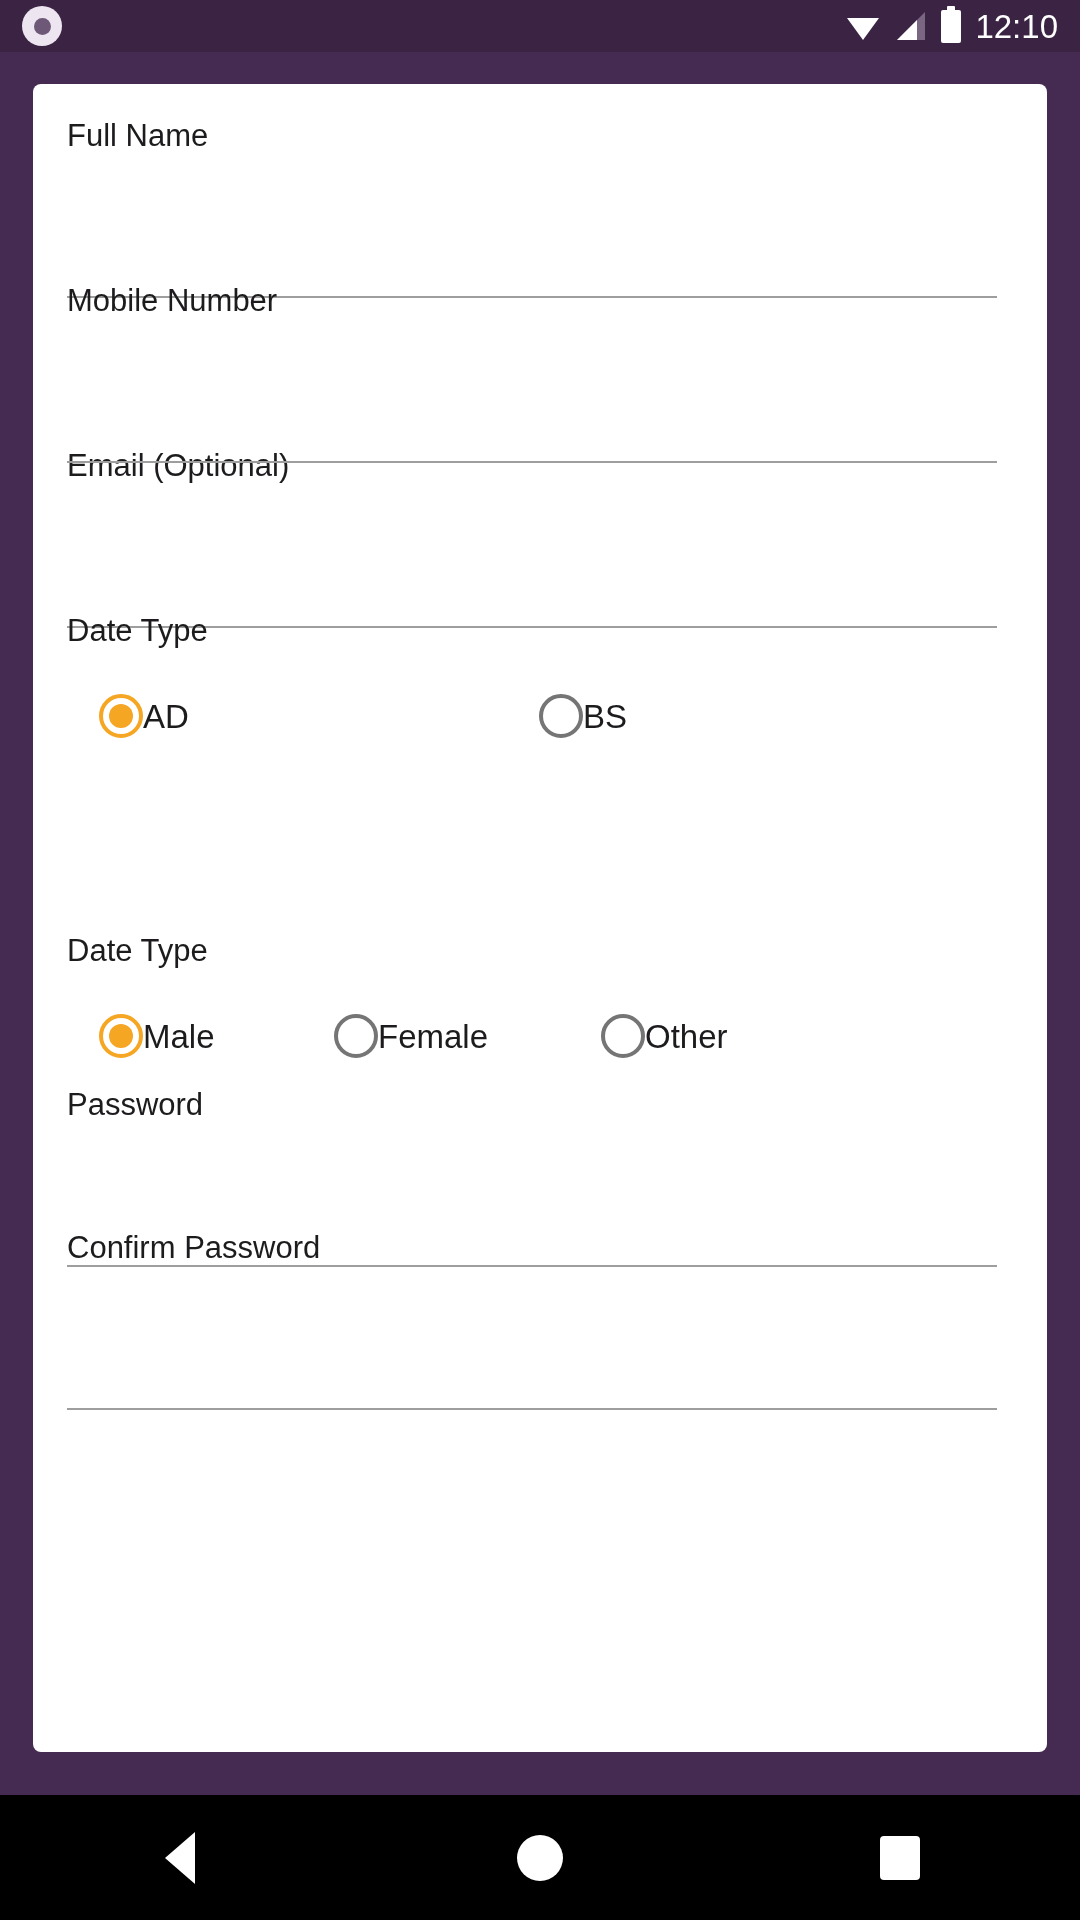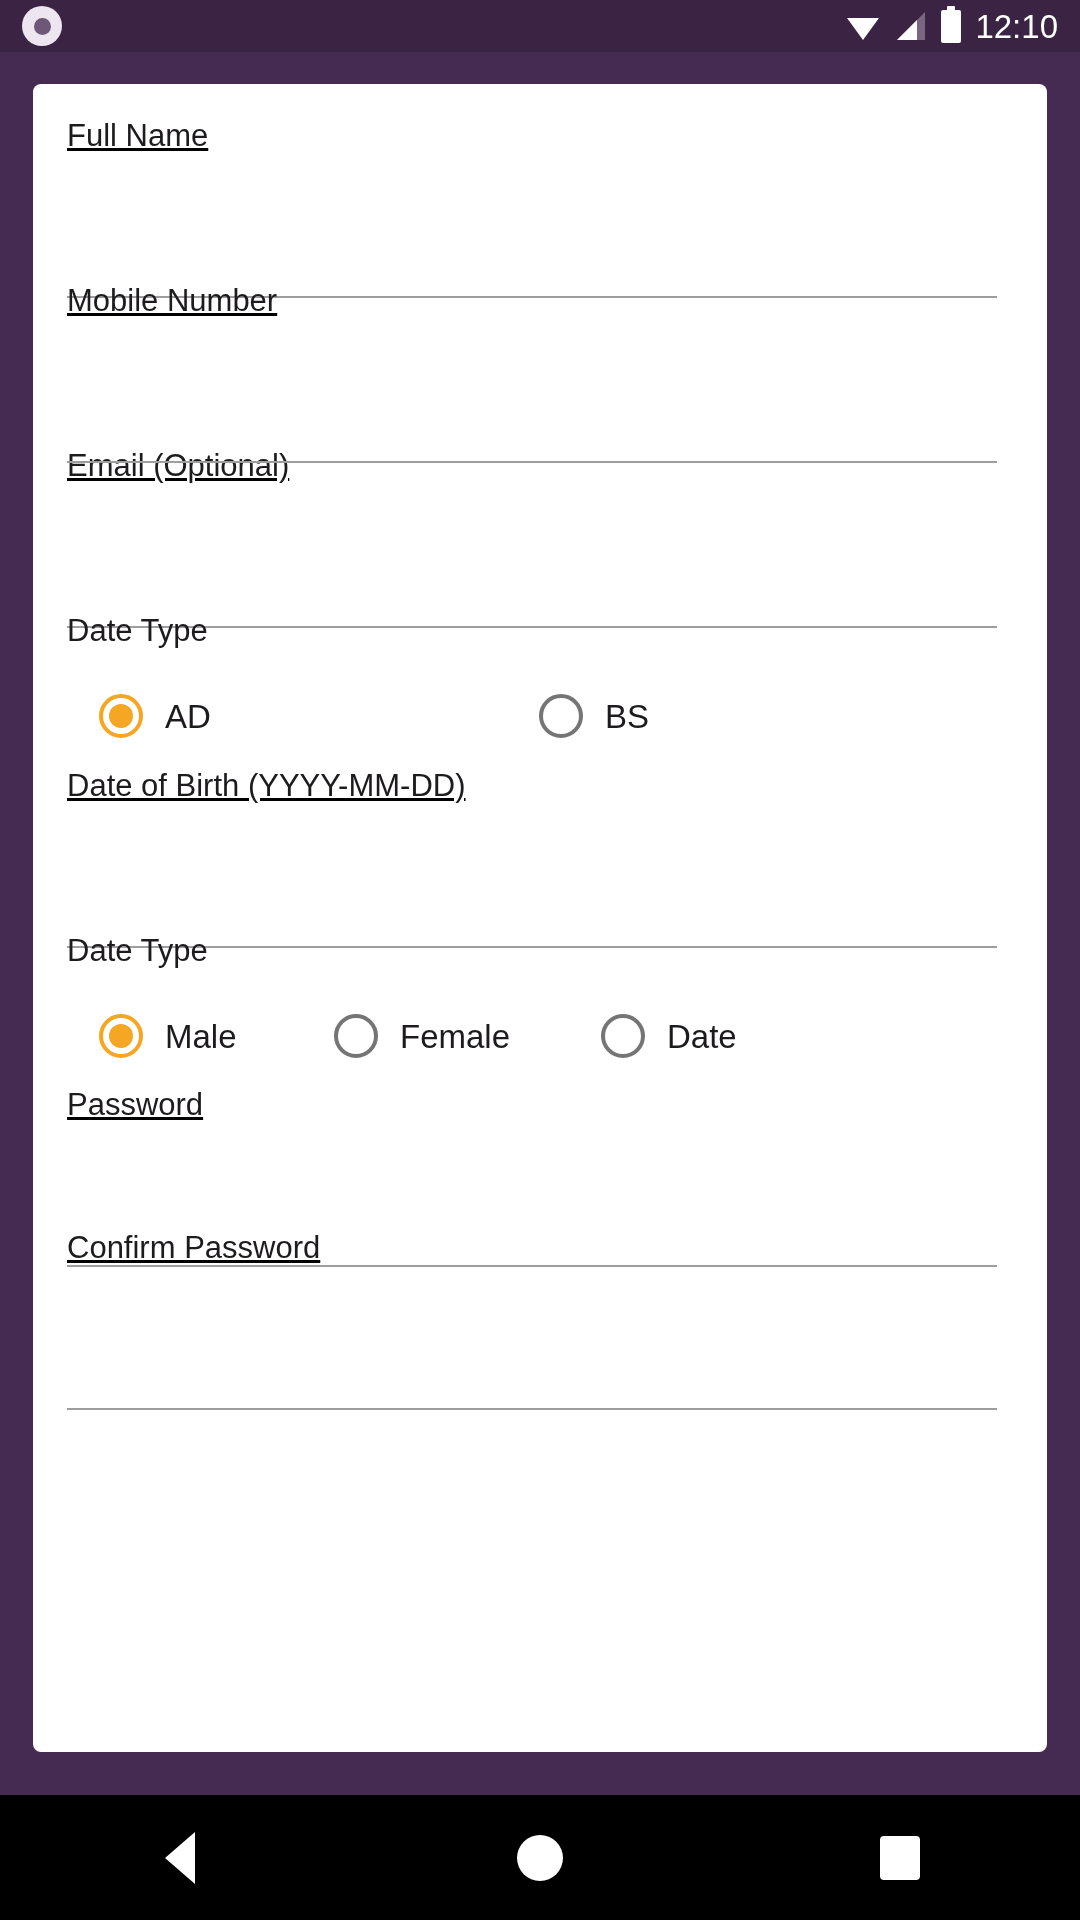--- a/index.html
+++ b/index.html
@@ -72,42 +72,41 @@
     padding:0 34px;
   }
 
   .field-label {
     font-size:31px;
     color:#1D1B1E;
     line-height:1;
     font-family:"Liberation Sans", sans-serif;
   }
 
-  .text-field { position:relative;text-decoration:underline; }
+  .text-field { position:relative; }
   .text-field .field-input {
     display:block;
     width:100%;
     border:none; outline:none;
     background:transparent;
     font-size:31px;
     color:#1D1B1E;
     font-family:"Liberation Sans", sans-serif;
     height:72px;
   }
   .text-field .underline {
     height:2px;
     background:#9E9E9E;
     width:100%;
   }
 
   
   .radio-row { display:flex; align-items:center; }
   .radio-option {
     display:flex; align-items:center;
-    gap:22px;
   }
   .radio-mark {
     width:44px; height:44px;
     border-radius:50%;
     border:4px solid #757575;
     box-sizing:border-box;
     display:flex; align-items:center; justify-content:center;
     flex:0 0 auto;
   }
   .radio-mark.selected { border-color:#F5A623; }
@@ -216,42 +215,37 @@
               </span>
             <span class="radio-label">AD</span>
           </div>
           <div class="radio-option">
             <span class="radio-mark"></span>
             <span class="radio-label">BS</span>
           </div>
         </div>
       </div>
 
-      <div class="text-field" style="position:absolute; left:34px; top:686px; width:930px;">
-        <div class="field-label">Date of Birth (YYYY-MM-DD)</div>
-        <input class="field-input" type="text" style="margin-top: 22px;" value="">
-        <div class="underline" style="position:absolute; top:176px; left:0;"></div>
-      </div>
 
       <div style="position:absolute; left:34px; top:851px; width:930px;">
         <div class="field-label">Date Type</div>
         <div class="radio-row" style="margin-top:48px; padding-left:32px;">
           <div class="radio-option" style="width:235px;text-align:right;">
             <span class="radio-mark selected">
                 <span class="dot"></span>
               </span>
             <span class="radio-label">Male</span>
           </div>
           <div class="radio-option" style="width:267px;text-align:right;">
             <span class="radio-mark"></span>
             <span class="radio-label">Female</span>
           </div>
           <div class="radio-option">
             <span class="radio-mark"></span>
-            <span class="radio-label">Date</span>
+            <span class="radio-label">Other</span>
           </div>
         </div>
       </div>
 
       <div class="text-field" style="position:absolute; left:34px; top:1005px; width:930px;">
         <div class="field-label">Password</div>
         <input class="field-input" type="password" style="margin-top: 22px;" value="">
         <div class="underline" style="position:absolute; top:176px; left:0;"></div>
       </div>
 

